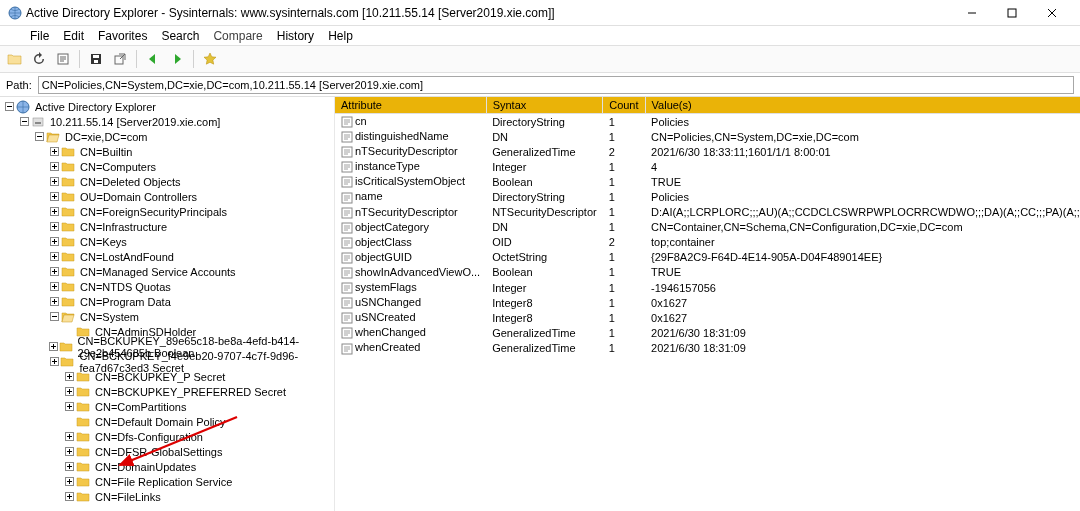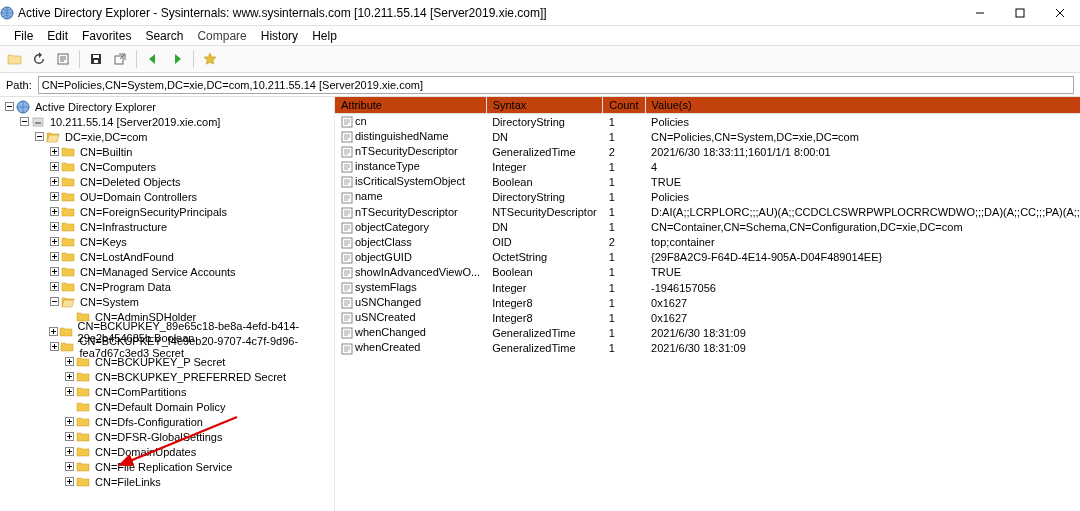--- a/index.html
+++ b/index.html
@@ -1,42 +1,42 @@
 <!DOCTYPE html>
 <html><head>
 <meta charset="utf-8">
 <style>
 * { box-sizing: border-box; margin: 0; padding: 0; }
 body { font-family: "Segoe UI", Tahoma, sans-serif; font-size: 11px; background: #fff; color: #000; user-select: none; width: 1080px; height: 511px; overflow: hidden; position: relative; }
-.titlebar { height: 26px; display: flex; align-items: center; padding: 0 0; border-bottom: 1px solid #e0e0e0; }
+.titlebar { height: 26px; display: flex; align-items: center; padding: 0 8px; border-bottom: 1px solid #e0e0e0; }
 .titlebar .app-icon { width: 14px; height: 14px; margin-right: 4px; }
 .titlebar .title { flex: 1; font-size: 12px; }
 .titlebar .win-controls { display: flex; }
 .titlebar .win-btn { width: 40px; height: 24px; display: flex; align-items: center; justify-content: center; }
 .titlebar .win-btn svg { width: 10px; height: 10px; }
-.menubar { height: 19px; display: flex; align-items: center; padding: 0 7px; gap: 0; font-size: 12px; }
+.menubar { height: 19px; display: flex; align-items: center; padding: 0 23px; gap: 0; font-size: 12px; }
 .menubar .menu-item { padding: 0 7px; cursor: default; }
 .menubar .menu-item.disabled { color: #404040; }
 .toolbar { height: 28px; border-top: 1px solid #e0e0e0; border-bottom: 1px solid #e0e0e0; display: flex; align-items: center; padding: 0 4px; gap: 2px; background: #fafafa; }
 .tbtn { width: 22px; height: 22px; display: flex; align-items: center; justify-content: center; border: 1px solid transparent; }
 .tsep { width: 1px; height: 18px; background: #d0d0d0; margin: 0 3px; }
 .pathbar { height: 24px; display: flex; align-items: center; padding: 2px 6px; gap: 6px; border-bottom: 1px solid #e0e0e0; }
 .pathbar .label { font-size: 11px; }
 .pathbar input { flex: 1; border: 1px solid #a7a7a7; height: 18px; padding: 0 3px; font: inherit; font-size: 11px; }
 .main { display: flex; height: calc(100% - 26px - 19px - 28px - 24px); }
 .tree-panel { width: 335px; overflow: auto; border-right: 1px solid #e8e8e8; padding: 2px 0 2px 2px; }
 .tree .row { display: flex; align-items: center; height: 15px; }
 .tree .indent { display: inline-block; }
 .tree .expander { width: 11px; height: 11px; display: inline-flex; align-items: center; justify-content: center; margin-right: 1px; }
 .tree .expander svg { width: 9px; height: 9px; }
 .tree .node-icon { width: 14px; height: 14px; margin-right: 3px; display: inline-flex; align-items: center; justify-content: center; }
 .tree .label { padding: 0 2px; }
 .attr-panel { flex: 1; overflow: auto; }
 .attr-table { width: 100%; border-collapse: collapse; font-size: 11px; }
-.attr-table thead th { text-align: left; font-weight: normal; border: 1px solid #e0e0e0; border-top: none; border-left: none; padding: 2px 6px; background: #c2410c; height: 16px; }
+.attr-table thead th { text-align: left; font-weight: normal; border: 1px solid #e0e0e0; border-top: none; border-left: none; padding: 2px 6px; background: #eab308; height: 16px; }
 .attr-table tbody td { padding: 1px 6px; white-space: nowrap; height: 15px; }
 .attr-table tbody td .attr-icon { display: inline-block; width: 12px; height: 12px; vertical-align: middle; margin-right: 2px; }
 
 .icon-folder { fill: #f3c74a; stroke: #c89b1c; stroke-width: 0.5; }
 .icon-folder-open { fill: #f9e09b; stroke: #c89b1c; stroke-width: 0.5; }
 .icon-root { fill: #e0e0e0; stroke: #888; stroke-width: 0.5; }
 .icon-attr-box { fill: #fff; stroke: #888; stroke-width: 1; }
 .arrow-annotation { position: absolute; pointer-events: none; }
 .col-attr { width: 135px; }
 .col-syntax { width: 120px; }
@@ -329,20 +329,35 @@
             <svg viewBox="0 0 9 9">
               <rect x="0.5" y="0.5" width="8" height="8" fill="#fff" stroke="#888"></rect>
               <path d="M2 4.5h5M4.5 2v5" stroke="#000"></path>
             </svg>
           </span>
           <span class="node-icon">
             <svg width="14" height="12" viewBox="0 0 14 12">
               <path d="M1 2h4l1 1h7v7H1z" class="icon-folder"></path>
             </svg>
           </span>
+          <span class="label">CN=NTDS Quotas</span>
+        </div>
+        <div class="row">
+          <span class="indent" style="width: 47px;"></span>
+          <span class="expander">
+            <svg viewBox="0 0 9 9">
+              <rect x="0.5" y="0.5" width="8" height="8" fill="#fff" stroke="#888"></rect>
+              <path d="M2 4.5h5M4.5 2v5" stroke="#000"></path>
+            </svg>
+          </span>
+          <span class="node-icon">
+            <svg width="14" height="12" viewBox="0 0 14 12">
+              <path d="M1 2h4l1 1h7v7H1z" class="icon-folder"></path>
+            </svg>
+          </span>
           <span class="label">CN=Program Data</span>
         </div>
         <div class="row">
           <span class="indent" style="width: 47px;"></span>
           <span class="expander">
             <svg viewBox="0 0 9 9">
               <rect x="0.5" y="0.5" width="8" height="8" fill="#fff" stroke="#888"></rect>
               <path d="M2 4.5h5" stroke="#000"></path>
             </svg>
           </span>

